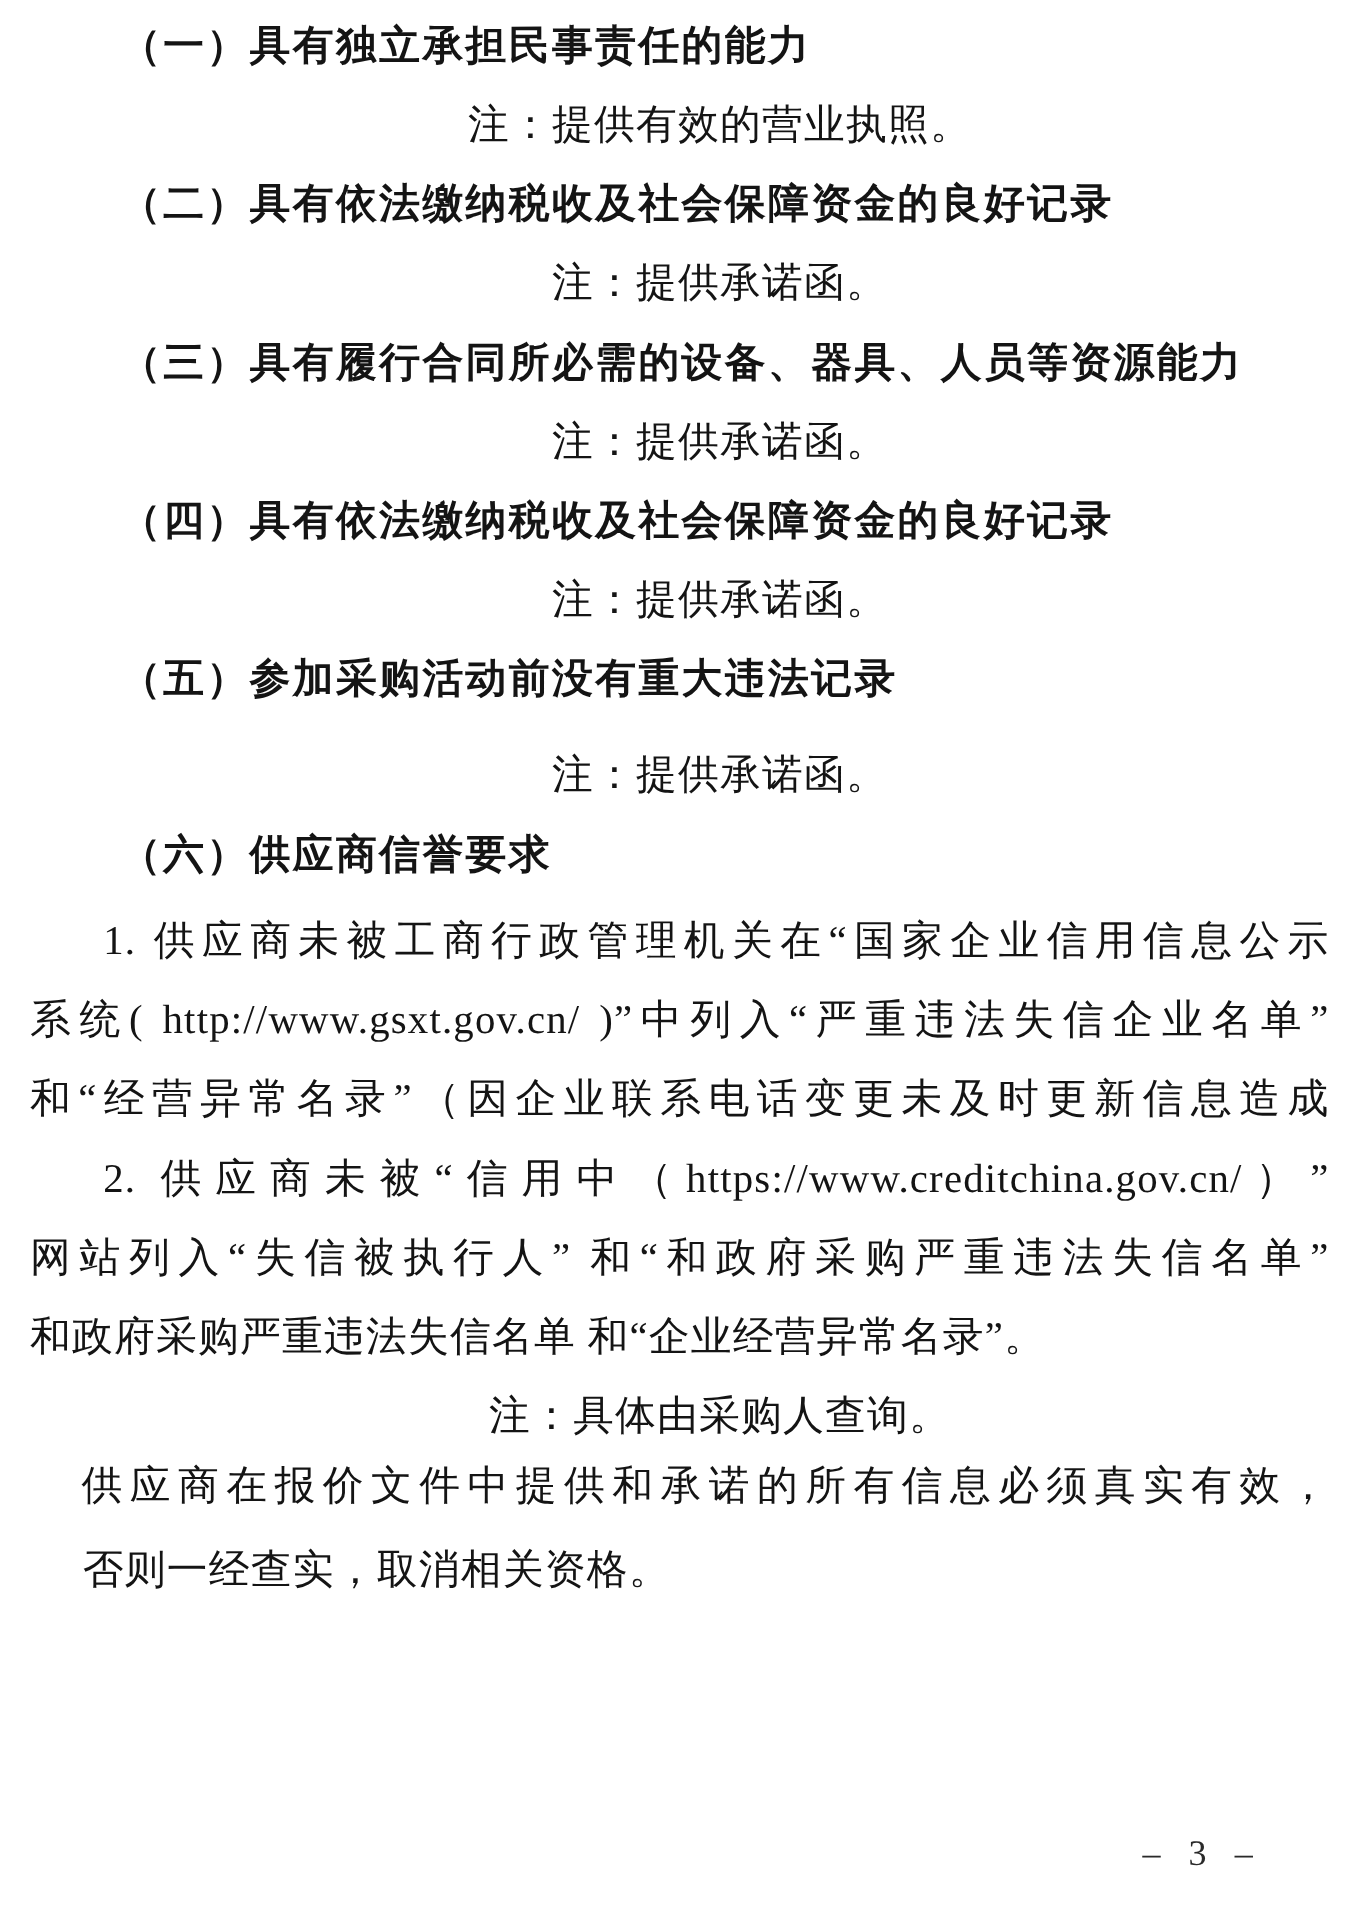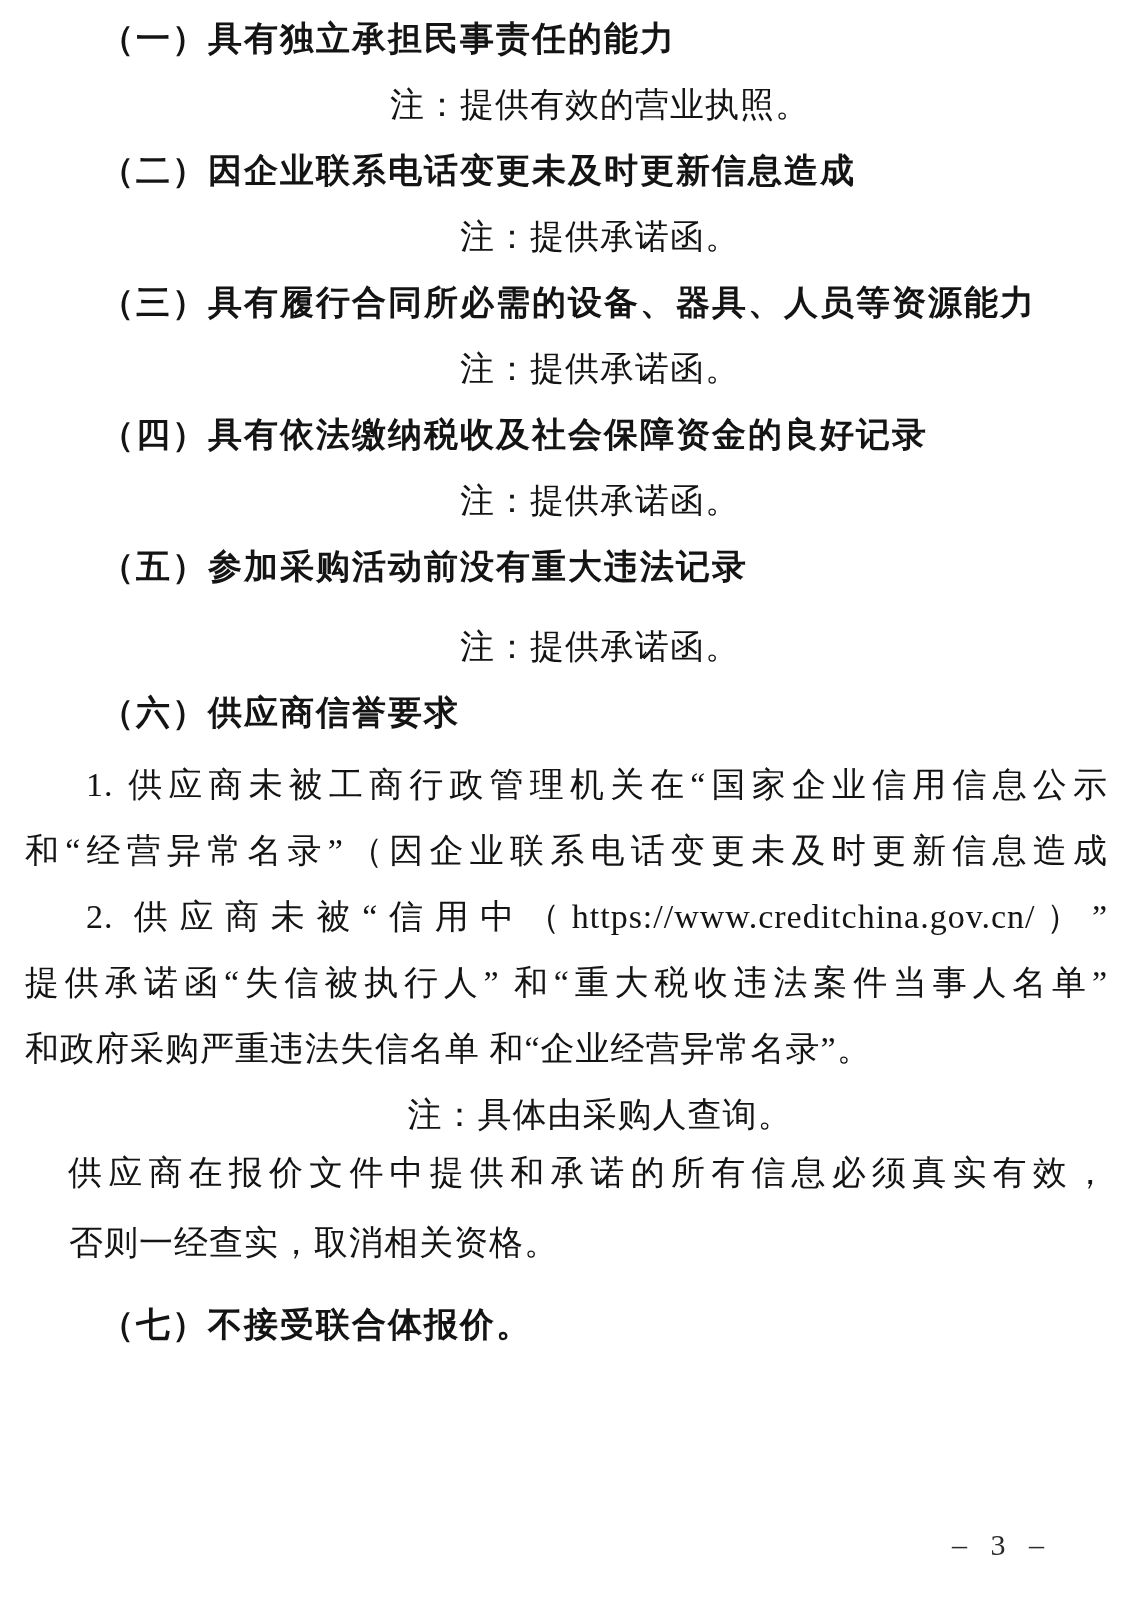--- a/index.html
+++ b/index.html
@@ -51,33 +51,33 @@
     font-family: "Liberation Serif", "DejaVu Serif", serif;
   }
 </style>
 </head>
 <body>
 
 <div class="page">
   <div class="doc-body" id="doc-body">
       <div class="line heading">（一）具有独立承担民事责任的能力</div>
       <div class="line note">注：提供有效的营业执照。</div>
-      <div class="line heading">（二）因企业联系电话变更未及时更新信息造成</div>
+      <div class="line heading">（二）具有依法缴纳税收及社会保障资金的良好记录</div>
       <div class="line note">注：提供承诺函。</div>
       <div class="line heading">（三）具有履行合同所必需的设备、器具、人员等资源能力</div>
       <div class="line note">注：提供承诺函。</div>
       <div class="line heading">（四）具有依法缴纳税收及社会保障资金的良好记录</div>
       <div class="line note">注：提供承诺函。</div>
       <div class="line heading">（五）参加采购活动前没有重大违法记录</div>
       <div class="line note" style="margin-top: 14px;">注：提供承诺函。</div>
       <div class="line heading">（六）供应商信誉要求</div>
       <div class="line num fill" style="margin-top: 6px;">1. 供应商未被工商行政管理机关在“国家企业信用信息公示</div>
+      <div class="line flush fill">系统( http://www.gsxt.gov.cn/ )”中列入“严重违法失信企业名单”</div>
       <div class="line flush fill">和“经营异常名录”（因企业联系电话变更未及时更新信息造成</div>
       <div class="line num fill">2. 供应商未被“信用中（https://www.creditchina.gov.cn/）”</div>
-      <div class="line flush fill">提供承诺函“失信被执行人” 和“重大税收违法案件当事人名单”</div>
+      <div class="line flush fill">网站列入“失信被执行人” 和“和政府采购严重违法失信名单”</div>
       <div class="line flush">和政府采购严重违法失信名单 和“企业经营异常名录”。</div>
       <div class="line note">注：具体由采购人查询。</div>
       <div class="line para fill" style="margin-top: -8px;">供应商在报价文件中提供和承诺的所有信息必须真实有效，</div>
       <div class="line flush" style="margin-top: 4px; margin-left: 44px;">否则一经查实，取消相关资格。</div>
-      <div class="line heading" style="margin-top: 16px;">（七）不接受联合体报价。</div>
     </div>
   <div class="page-number">– 3 –</div>
 </div>
 
 </body></html>

